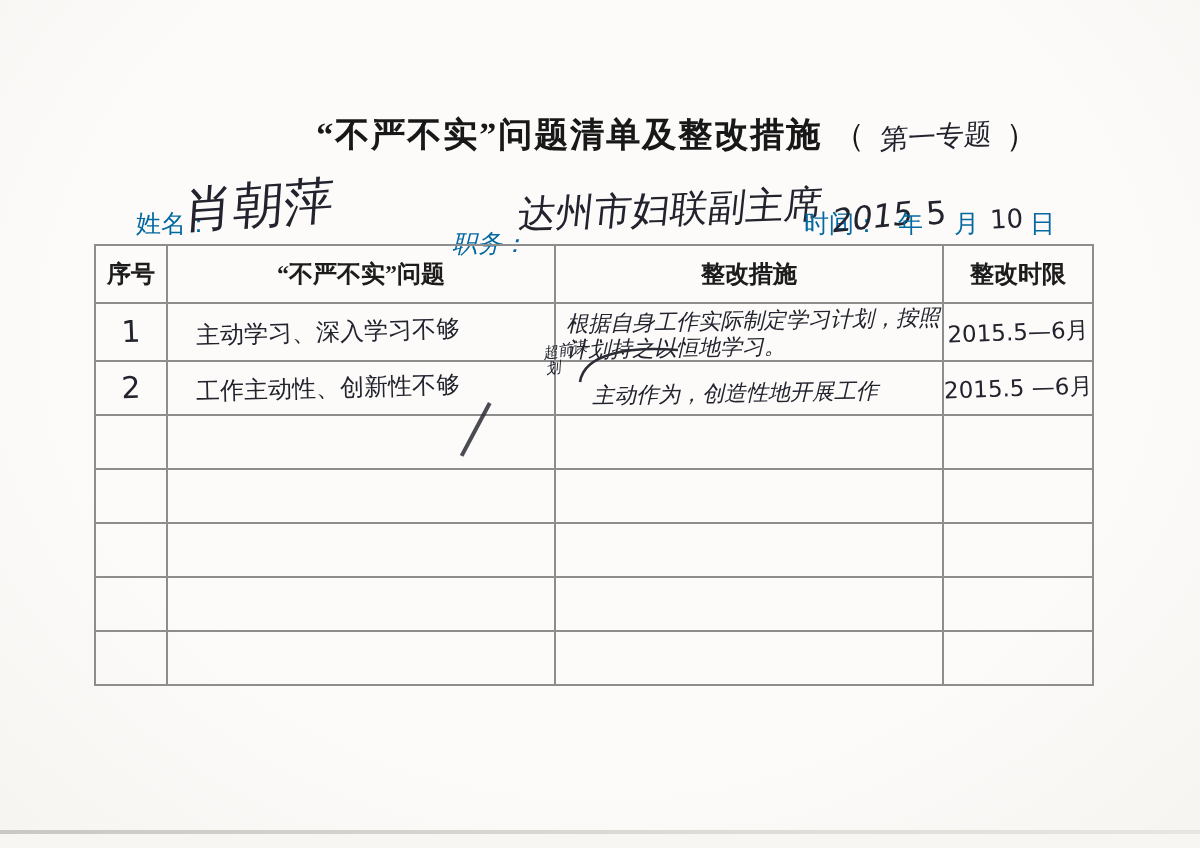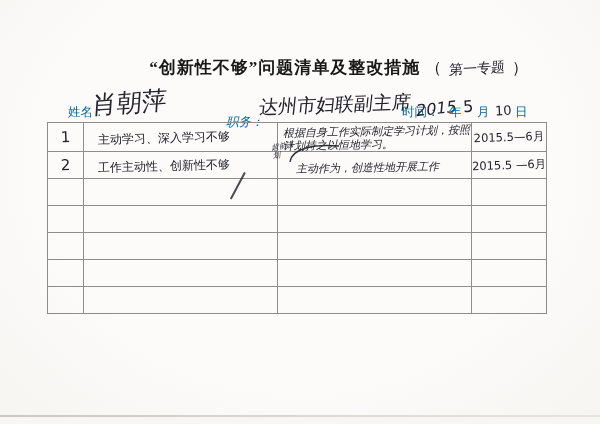--- a/index.html
+++ b/index.html
@@ -71,21 +71,21 @@
     background:#2c2c36;transform:rotate(28deg);transform-origin:top left;opacity:.85;
   }
 </style>
 </head>
 <body>
 
 <div class="paper"></div>
 <div class="scan-edge"></div>
 
 <div class="title-wrap">
-  <span>“创新性不够”问题清单及整改措施</span>
+  <span>“不严不实”问题清单及整改措施</span>
   <span class="paren">（</span>
   <span class="title-note hw">第一专题</span>
   <span class="paren">）</span>
 </div>
 
 <span class="label" style="left:68px;top:104px;">姓名：</span>
 <span class="hw name-value">肖朝萍</span>
 
 <span class="label" style="left:226px;top:114px;font-style:italic;">职务：</span>
 <span class="hw position-value">达州市妇联副主席</span>
@@ -99,20 +99,26 @@
 <span class="label" style="left:515px;top:104px;">日</span>
 
 <table class="sheet">
   <colgroup>
     <col style="width:36px">
       <col style="width:194px">
       <col style="width:194px">
       <col style="width:75px">
   </colgroup>
   <tbody>
+      <tr>
+    <th class="hcell">序号</th>
+    <th class="hcell">“不严不实”问题</th>
+    <th class="hcell">整改措施</th>
+    <th class="hcell">整改时限</th>
+  </tr>
 
   <tr style="height:28px;">
     <td>
           <span class="hw row-no" style="display:block;">1</span>
         </td>
     <td class="problem-cell">
       <span class="hw problem-text">主动学习、深入学习不够</span>
     </td>
     <td class="measure-cell">
       <span class="hw measure-line first">根据自身工作实际制定学习计划，按照</span>

